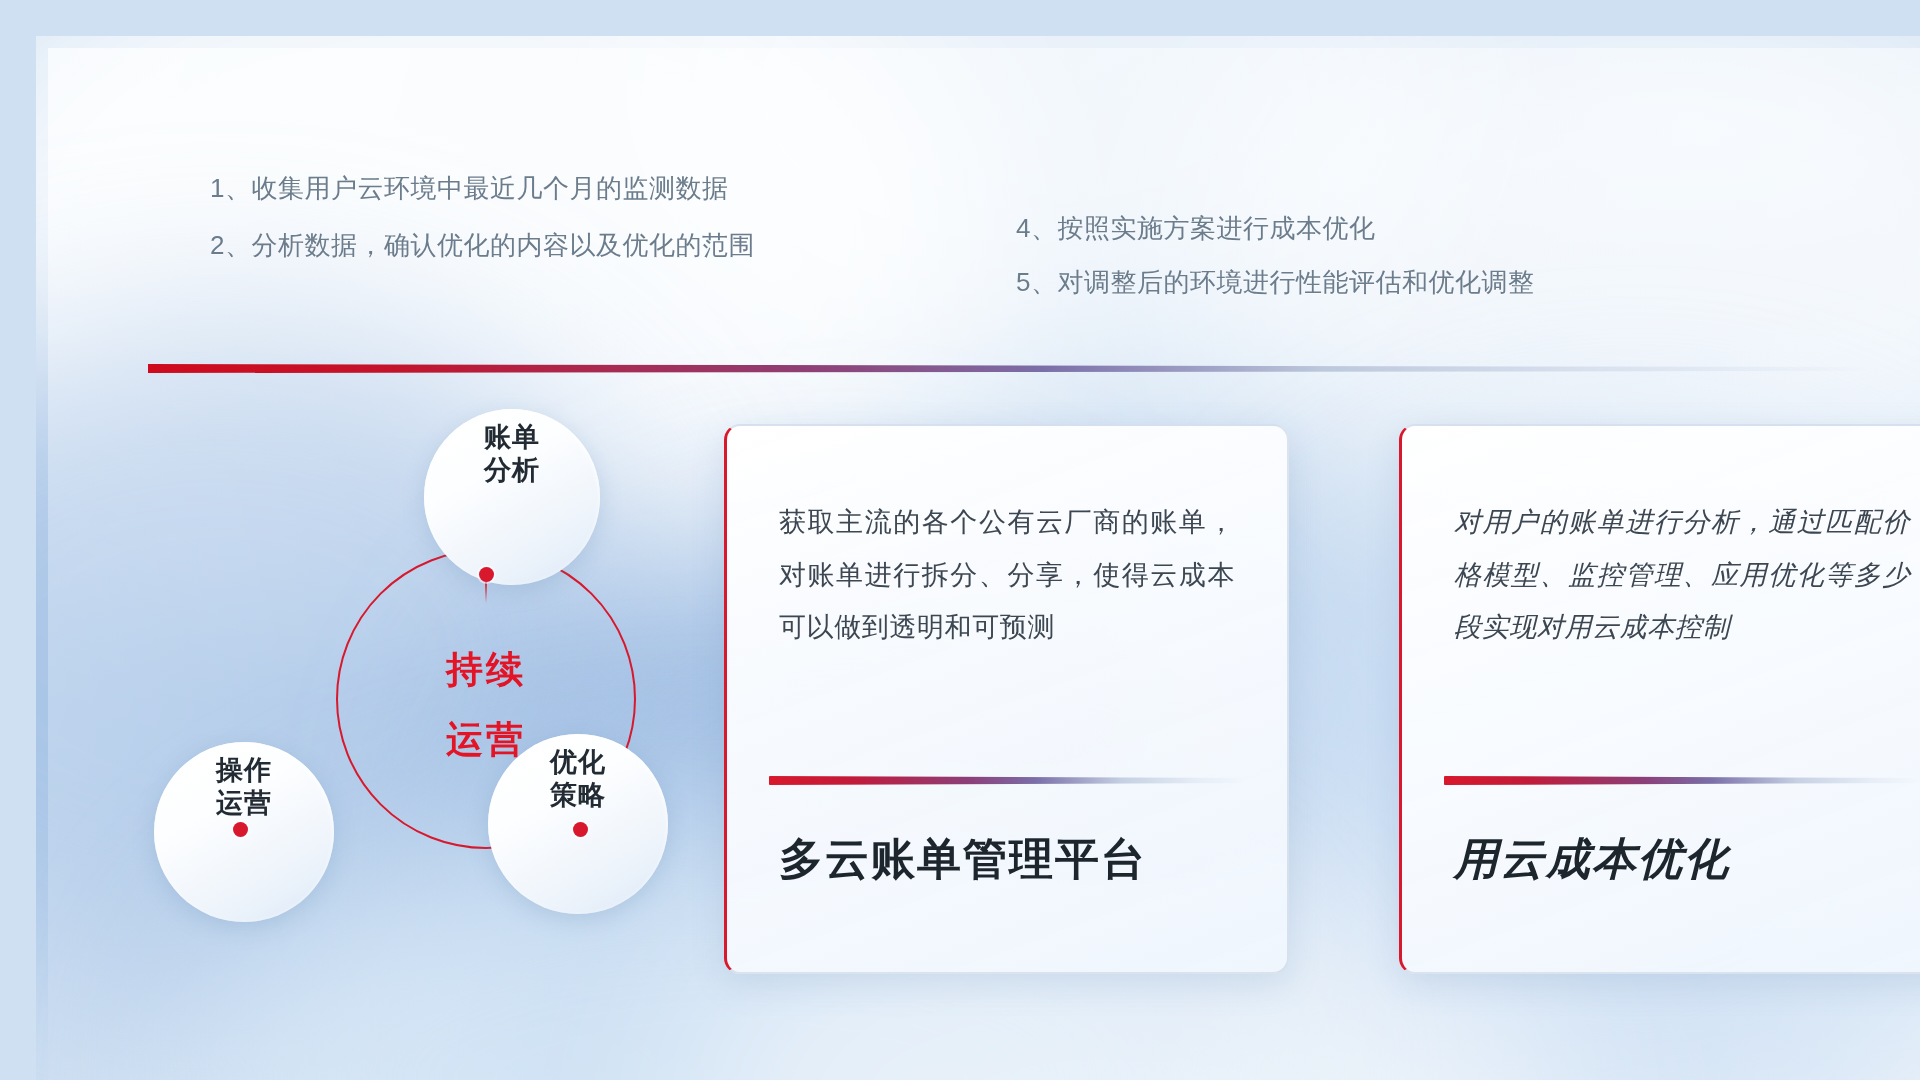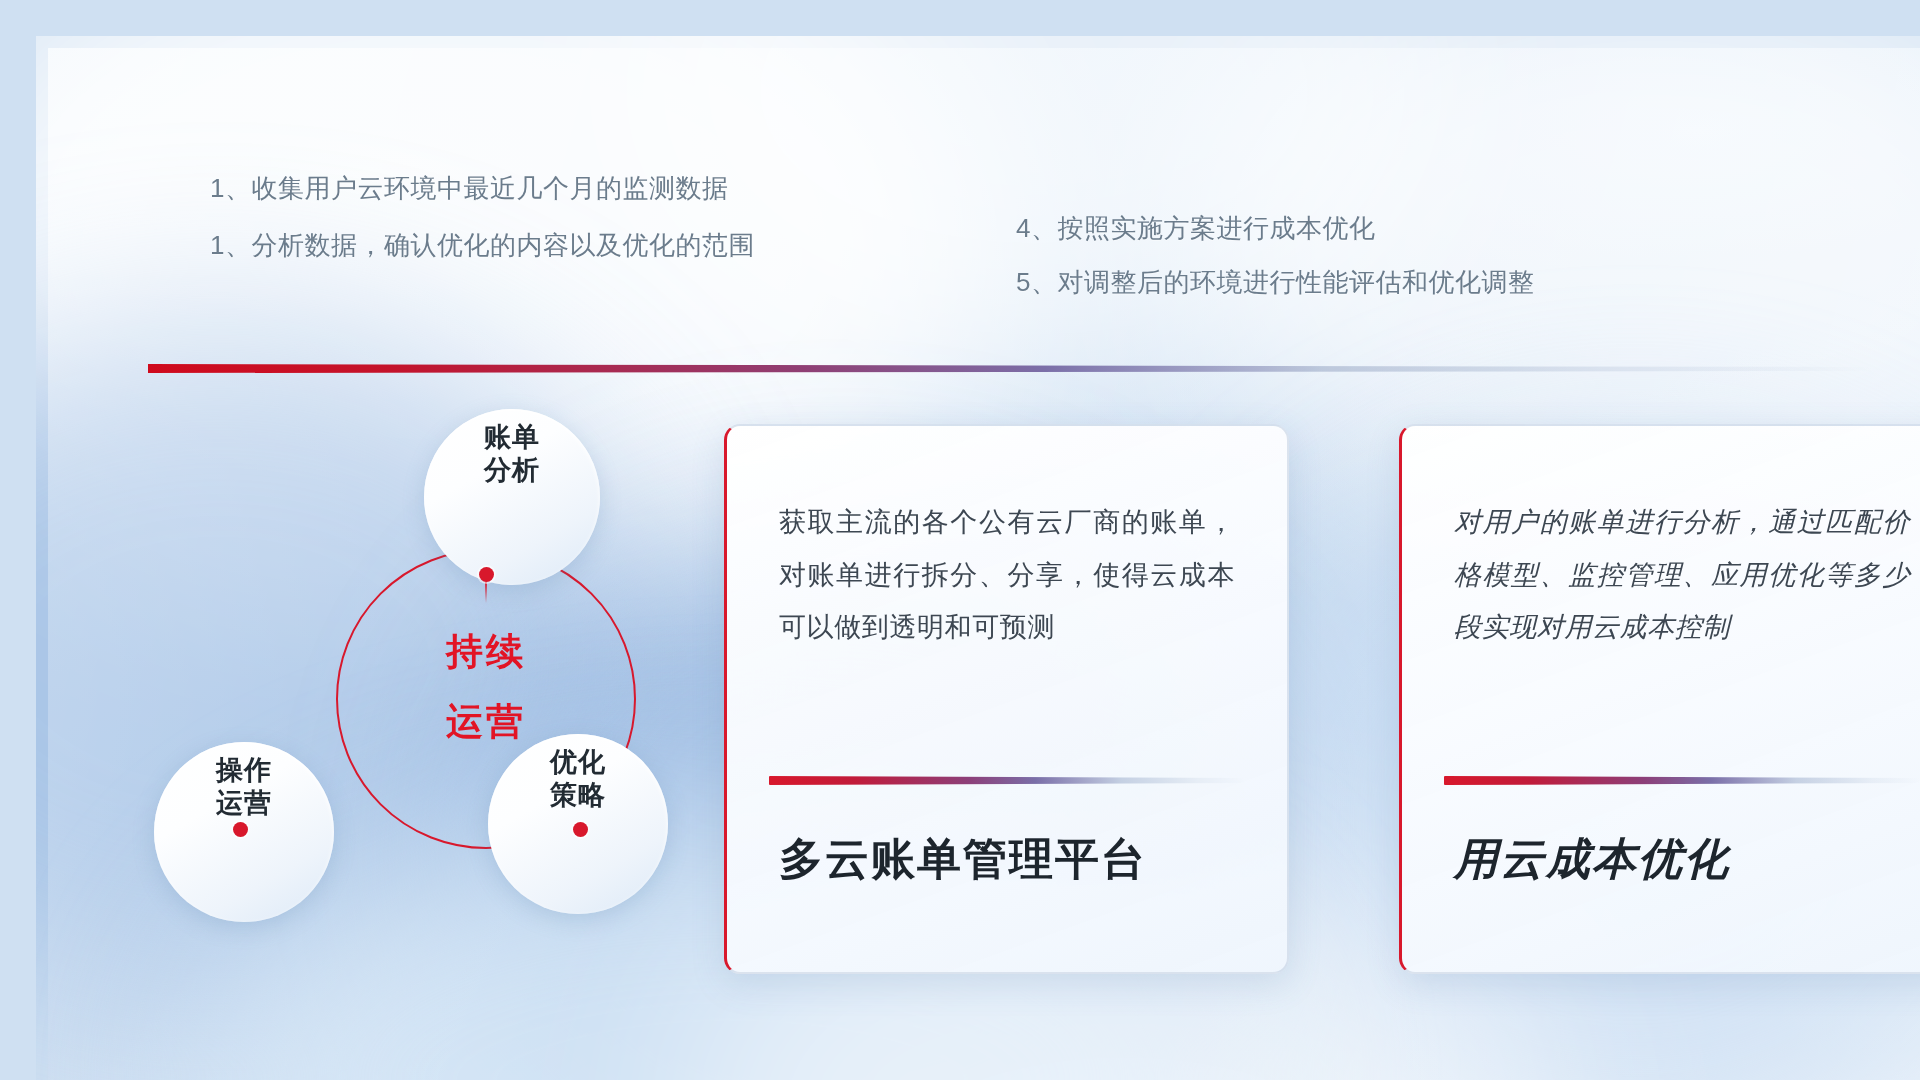--- a/index.html
+++ b/index.html
@@ -83,21 +83,21 @@
   }
   .dot-top{ left:336px; top:169px; }
   .dot-bl { left:90px;  top:424px; }
   .dot-br { left:430px; top:424px; }
   .tail{
     position:absolute; width:2px; height:22px;
     background:linear-gradient(180deg,#d8182c 0%, rgba(216,24,44,0) 100%);
   }
   .tail-top{ left:342px; top:183px; }
   .venn-center{
-    position:absolute; left:193px; top:214px; width:300px; height:150px;
+    position:absolute; left:193px; top:232px; width:300px; height:150px;
     display:flex; flex-direction:column; align-items:center; justify-content:center;
   }
   .venn-center span{
     display:block; font-size:37px; font-weight:bold; color:#e21425;
     letter-spacing:3px; line-height:1.24;
   }
 
   
   .card{
     position:absolute; top:388px; width:565px; height:550px;
@@ -139,21 +139,21 @@
   <div class="bg-blob blob5"></div>
   <div class="bg-blob blob6"></div>
   <div class="bg-blob blob7"></div>
   <div class="bg-blob blob8"></div>
   <div class="bg-sheen"></div>
 </div>
 
 <div id="steps">
   <div class="step-col col-left">
     <div class="step-line">1、收集用户云环境中最近几个月的监测数据</div>
-    <div class="step-line">1、分析数据，确认优化的内容以及优化的范围</div>
+    <div class="step-line">2、分析数据，确认优化的内容以及优化的范围</div>
   </div>
   <div class="step-col col-right">
     <div class="step-line">4、按照实施方案进行成本优化</div>
     <div class="step-line">5、对调整后的环境进行性能评估和优化调整</div>
   </div>
 </div>
 
 <div id="top-divider">
   <div class="wedge"></div>
 </div>

